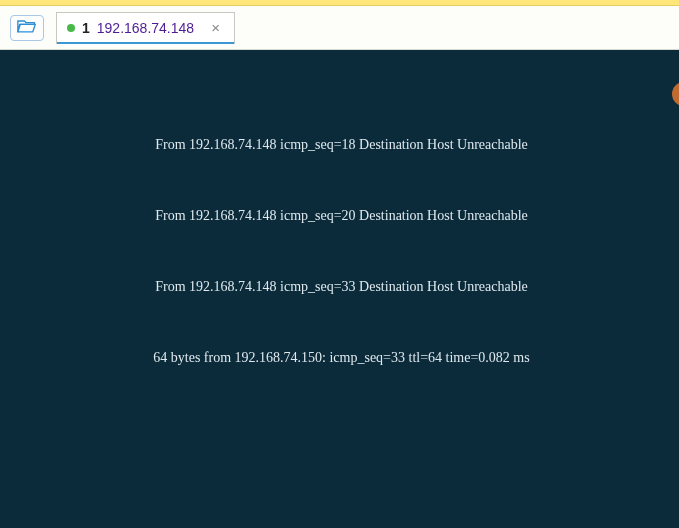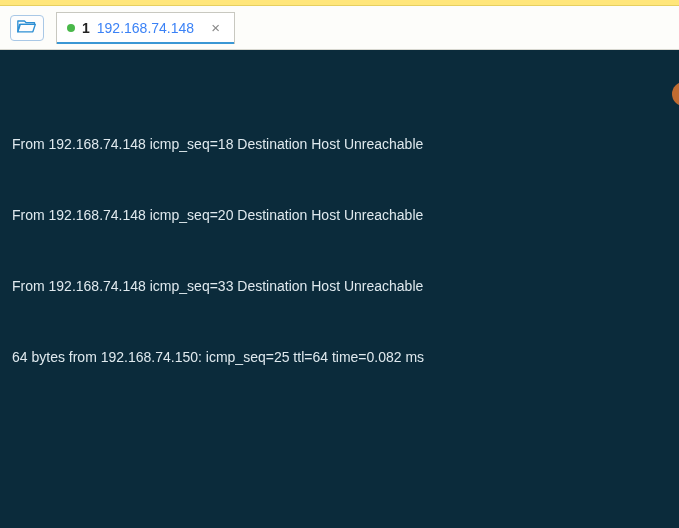--- a/index.html
+++ b/index.html
@@ -58,40 +58,41 @@
     height: 2px;
     background: #3a97d4;
   }
   .tab-dot {
     width: 8px;
     height: 8px;
     border-radius: 50%;
     background: #49b84a;
   }
   .tab-index { font-weight: 600; color: #222; }
-  .tab-ip { color: #3b82f6; }
+  .tab-ip { color: #4c1d95; }
   .tab-close {
     margin-left: 6px;
     color: #888;
     font-size: 15px;
     line-height: 1;
     padding: 2px 4px;
     cursor: pointer;
   }
   .terminal {
     background: #0b2b3b;
     color: #dfe9ee;
-    font-family: Liberation Sans, sans-serif;
+    font-family: Liberation Serif, serif;
     font-size: 14px;
     line-height: 23.7px;
     padding: 12px 8px 8px 12px;
     height: calc(528px - 6px - 44px);
     overflow: hidden;
     white-space: pre;
     position: relative;
+    text-align: center;
   }
   .term-line { display: block; }
   .orange-slice {
     position: absolute;
     right: -5px;
     top: 32px;
     width: 12px;
     height: 24px;
     border-radius: 12px 0 0 12px;
     background: #e17730;
@@ -118,21 +119,21 @@
     <span class="tab-ip">192.168.74.148</span>
     <span class="tab-close">×</span>
   </div>
 </div>
 
 <div class="terminal">
   <div class="orange-slice"></div>
   <span class="term-line">From 192.168.74.148 icmp_seq=18 Destination Host Unreachable</span>
   <span class="term-line">From 192.168.74.148 icmp_seq=20 Destination Host Unreachable</span>
   <span class="term-line">From 192.168.74.148 icmp_seq=33 Destination Host Unreachable</span>
-  <span class="term-line">64 bytes from 192.168.74.150: icmp_seq=25 ttl=64 time=0.082 ms</span>
+  <span class="term-line">64 bytes from 192.168.74.150: icmp_seq=33 ttl=64 time=0.082 ms</span>
   
   
   
   
   
   
   
   
   
   

